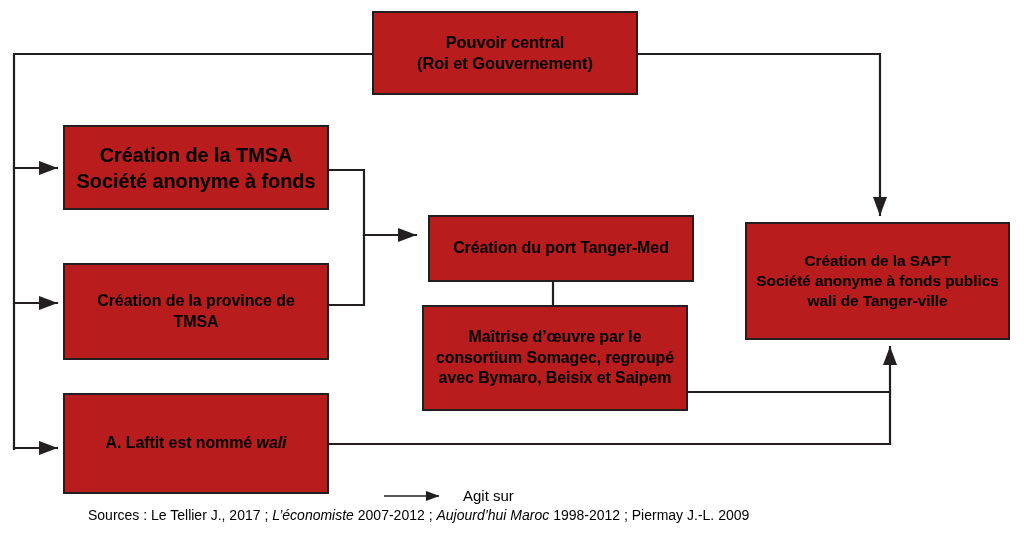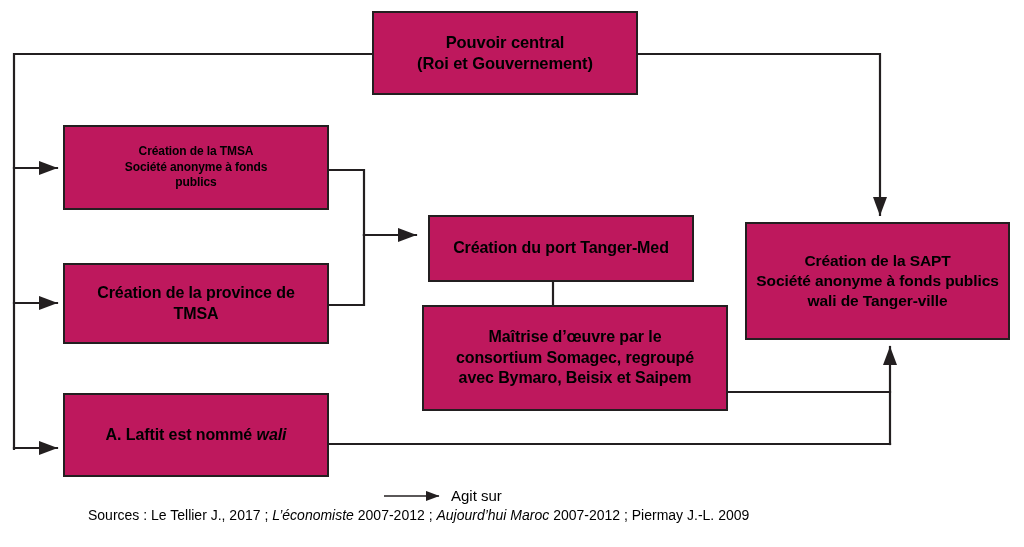--- a/index.html
+++ b/index.html
@@ -23,54 +23,54 @@
     left: 0;
     top: 0;
     width: 1024px;
     height: 547px;
     pointer-events: none;
   }
   .node {
     position: absolute;
     box-sizing: border-box;
     border: 2px solid #231f20;
-    background: #be185d;
+    background: #b91c1c;
     display: flex;
     align-items: center;
     justify-content: center;
     text-align: center;
     font-weight: bold;
     line-height: 1.30;
     letter-spacing: -0.1px;
     padding: 2px 6px;
   }
   .node-text {
     display: block;
     width: 100%;
   }
   .node-text .ln { display: block; }
   .it { font-style: italic; }
 
   
   #node-pouvoir-central { left: 372px; top: 11px;  width: 266px; height: 84px;  font-size: 16.5px; }
-  #node-tmsa           { left: 63px;  top: 125px; width: 266px; height: 85px;  font-size: 12px; }
-  #node-province       { left: 63px;  top: 263px; width: 266px; height: 81px;  font-size: 16px; }
-  #node-laftit         { left: 63px;  top: 393px; width: 266px; height: 84px;  font-size: 16px; }
+  #node-tmsa           { left: 63px;  top: 125px; width: 266px; height: 85px;  font-size: 20px; }
+  #node-province       { left: 63px;  top: 263px; width: 266px; height: 97px;  font-size: 16px; }
+  #node-laftit         { left: 63px;  top: 393px; width: 266px; height: 101px;  font-size: 16px; }
   #node-port-tanger-med{ left: 428px; top: 215px; width: 266px; height: 67px;  font-size: 16px; }
-  #node-consortium     { left: 422px; top: 305px; width: 306px; height: 106px; font-size: 16px; }
+  #node-consortium     { left: 422px; top: 305px; width: 266px; height: 106px; font-size: 16px; }
   #node-sapt           { left: 745px; top: 222px; width: 265px; height: 118px; font-size: 15.5px; }
 
   
   #legend {
     position: absolute;
     left: 383px;
     top: 487px;
     display: flex;
     align-items: center;
-    gap: 0;
+    gap: 12px;
     font-size: 15px;
     font-weight: normal;
   }
   #legend-arrow-svg { display: block; }
   #legend-label { white-space: nowrap; }
 
   
   #credits {
     position: absolute;
     left: 88px;
@@ -123,21 +123,20 @@
     <span class="node-text">
       <span class="ln">Pouvoir central</span>
       <span class="ln">(Roi et Gouvernement)</span>
     </span>
   </div>
 
   <div class="node" id="node-tmsa">
     <span class="node-text">
       <span class="ln">Création de la TMSA</span>
       <span class="ln">Société anonyme à fonds</span>
-      <span class="ln">publics</span>
     </span>
   </div>
 
   <div class="node" id="node-province">
     <span class="node-text">
       <span class="ln">Création de la province de</span>
       <span class="ln">TMSA</span>
     </span>
   </div>
 
@@ -175,16 +174,16 @@
         <marker id="legendhead" markerWidth="9" markerHeight="9" refX="8.2" refY="3.2" orient="auto" markerUnits="strokeWidth">
           <path d="M0,0 L8.5,3.2 L0,6.4 z" fill="#231f20"></path>
         </marker>
       </defs>
       <path d="M1,6 L56,6" stroke="#231f20" stroke-width="1.6" fill="none" marker-end="url(#legendhead)"></path>
     </svg>
     <span id="legend-label">Agit sur</span>
   </div>
 
   <div id="credits">
-    <span class="line"><span>Sources : Le Tellier J., 2017 ; </span><span class="it">L’économiste</span><span> 2007-2012 ; </span><span class="it">Aujourd’hui Maroc</span><span> 2007-2012 ; Piermay J.-L. 2009</span></span>
+    <span class="line"><span>Sources : Le Tellier J., 2017 ; </span><span class="it">L’économiste</span><span> 2007-2012 ; </span><span class="it">Aujourd’hui Maroc</span><span> 1998-2012 ; Piermay J.-L. 2009</span></span>
   </div>
 
 </div>
 
 </body></html>

